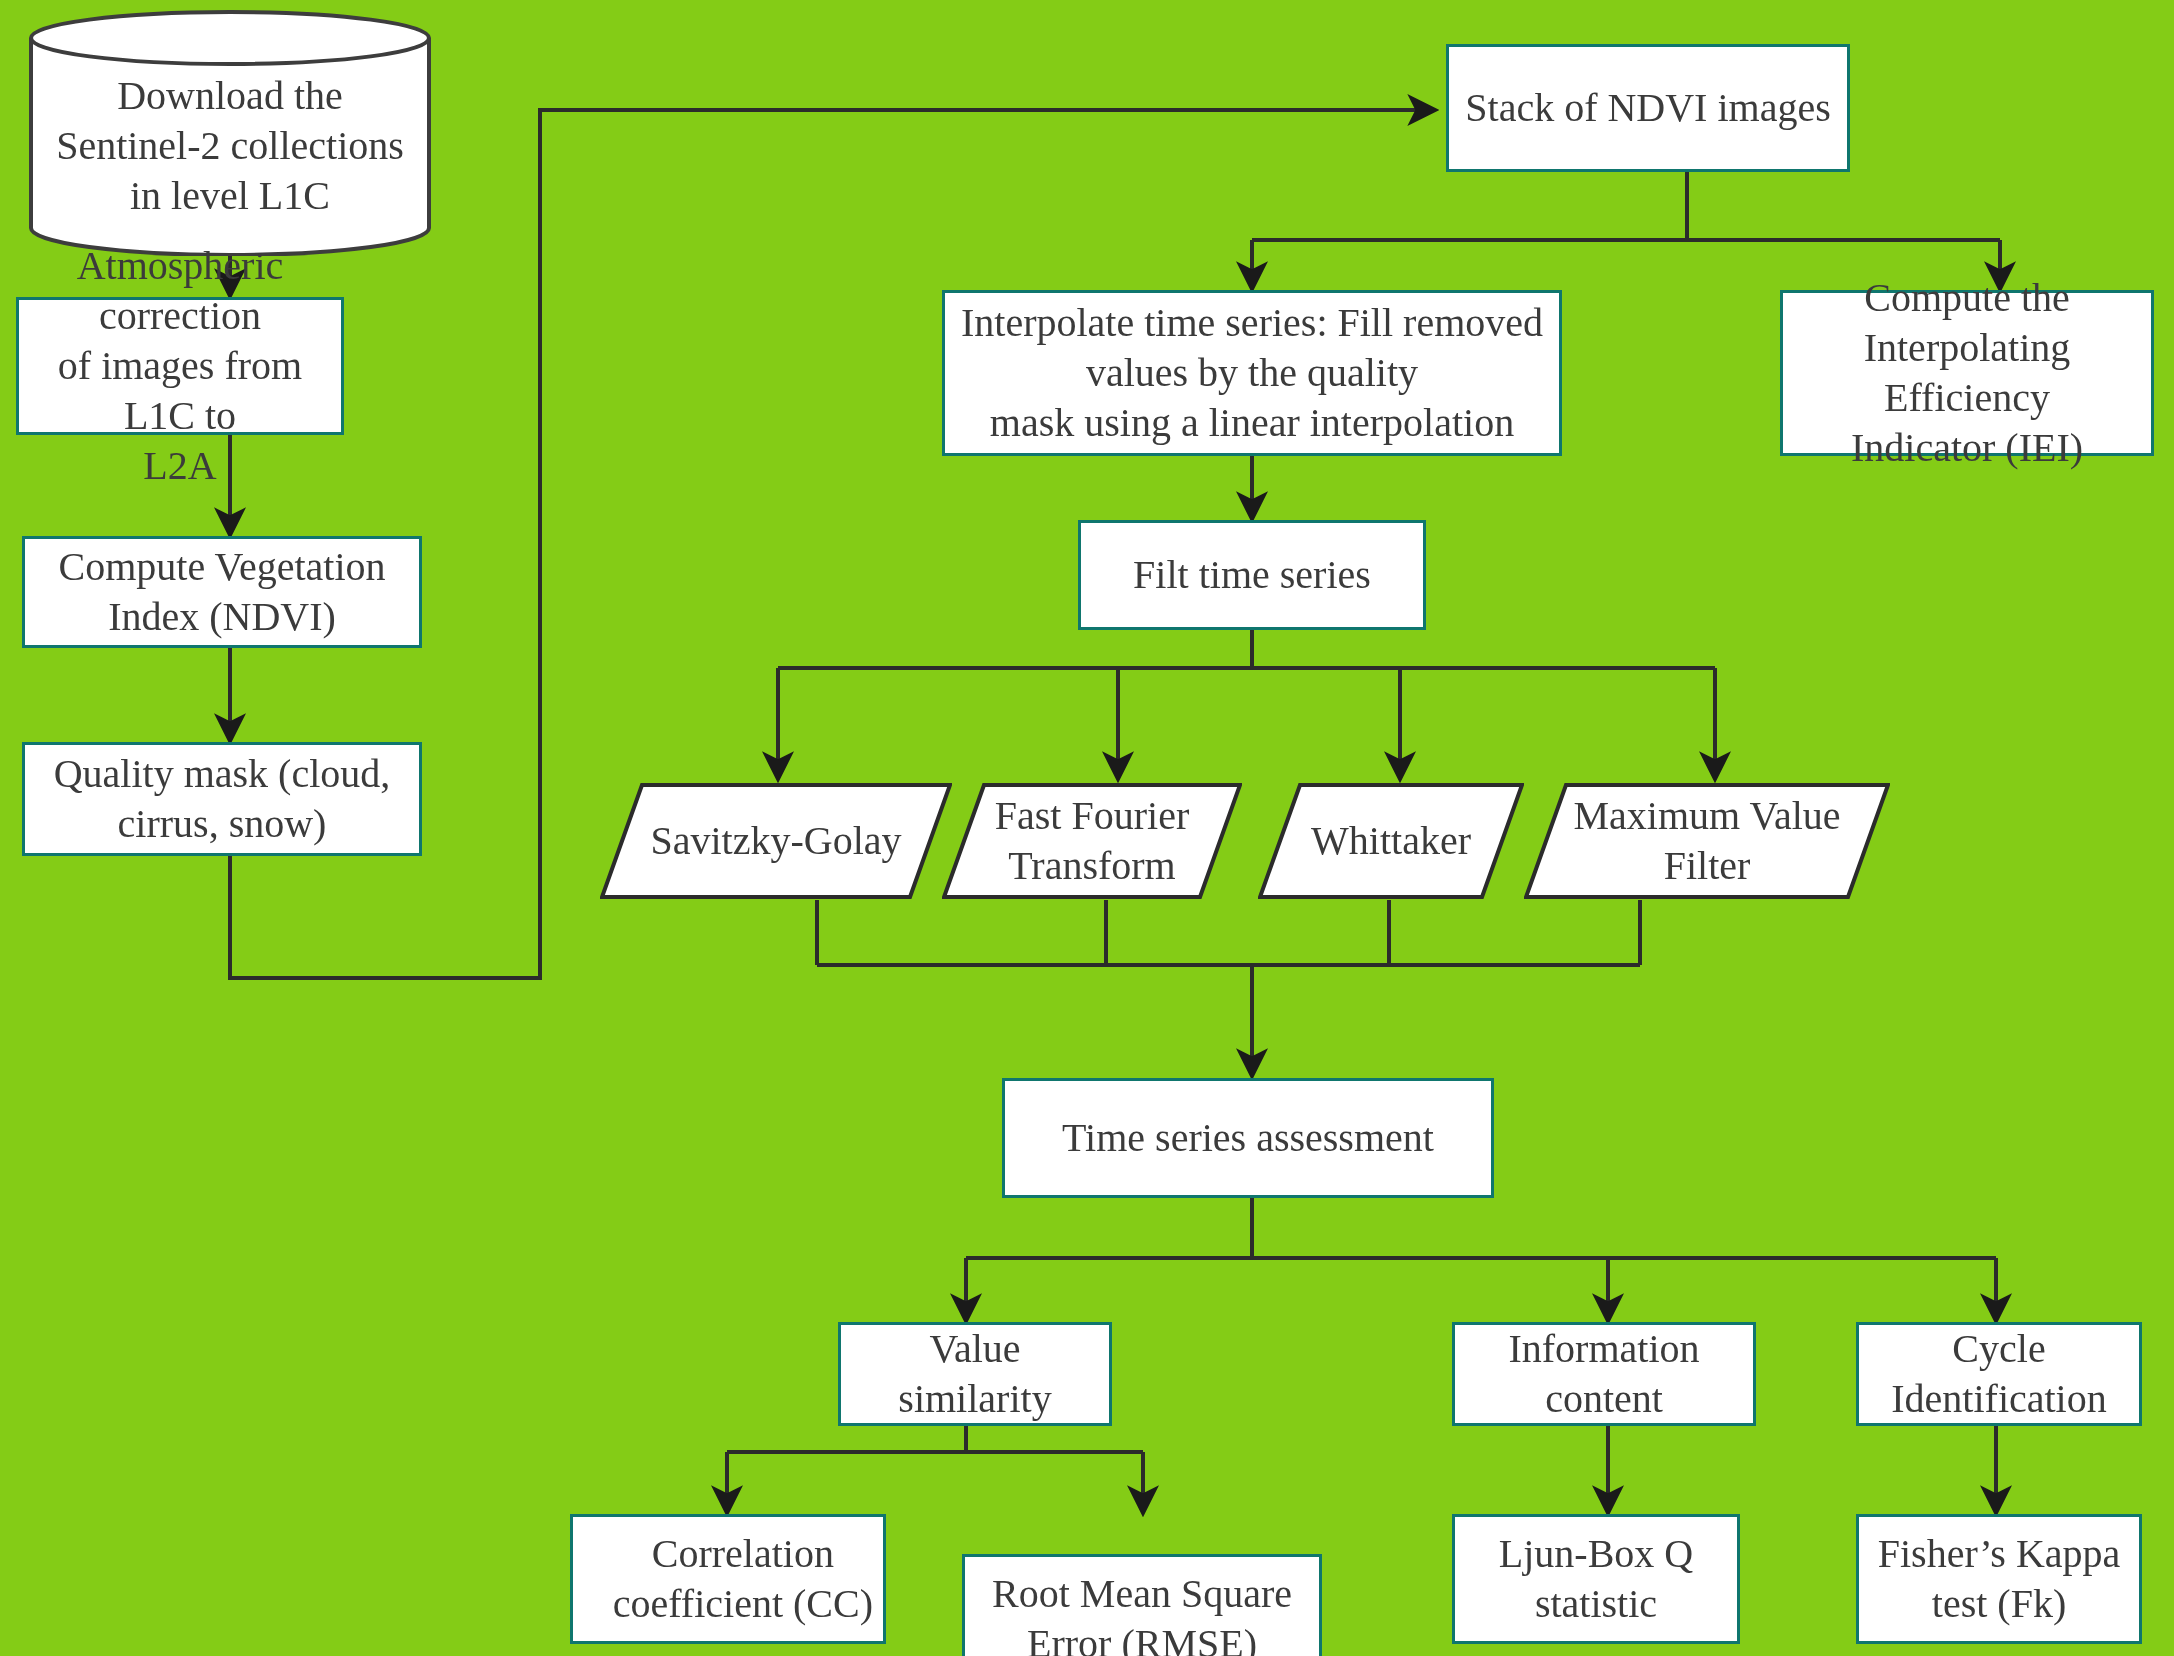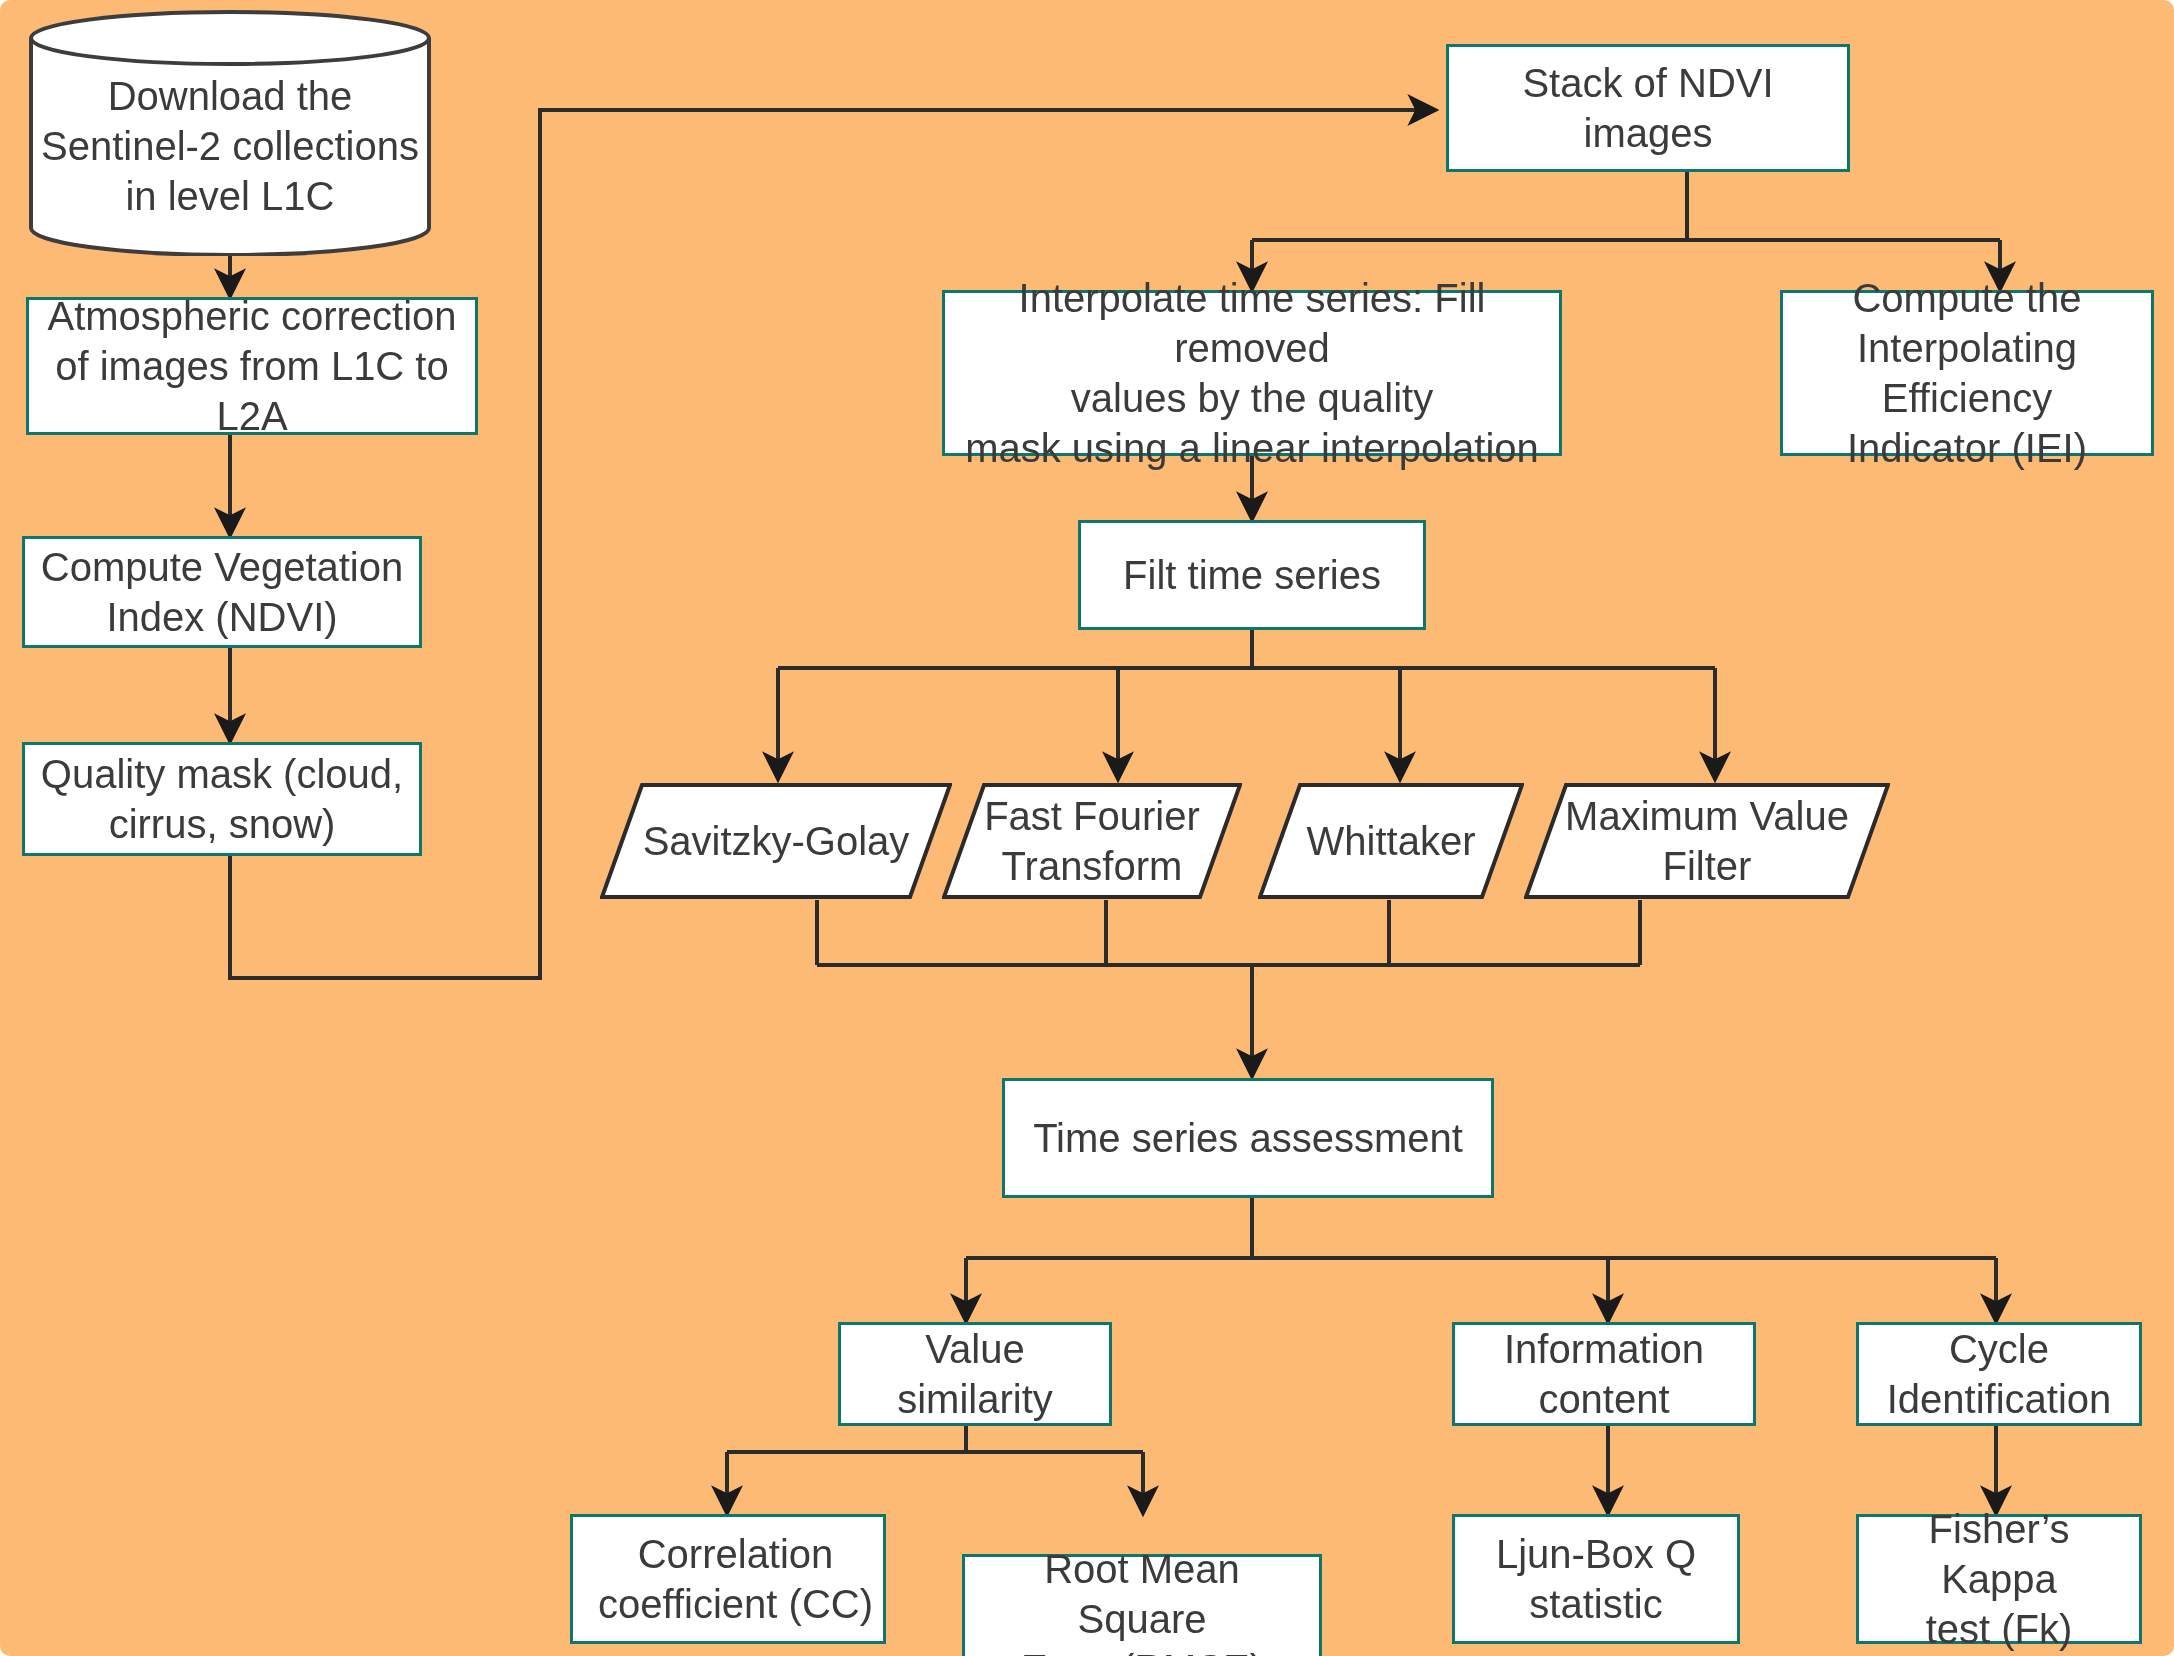--- a/index.html
+++ b/index.html
@@ -4,24 +4,23 @@
 <style>
   html, body {
     margin: 0;
     padding: 0;
     background: #ffffff;
   }
   #canvas {
     position: relative;
     width: 2174px;
     height: 1656px;
-    background: #fdba74;
-    font-family: Liberation Sans, sans-serif;
+    background: #84cc16;
+    font-family: Liberation Serif, serif;
     overflow: hidden;
-    border-radius: 10px;
   }
   #edges {
     position: absolute;
     left: 0;
     top: 0;
     width: 2174px;
     height: 1656px;
     pointer-events: none;
   }
   .node {
@@ -138,21 +137,21 @@
   <div class="node cyl fs-40" style="left:28px; top:10px; width:404px; height:246px;">
     <svg class="shape" viewBox="0 0 404 246" preserveAspectRatio="none">
       <path d="M 3 28 L 3 218 A 199 27 0 0 0 401 218 L 401 28" fill="#ffffff" stroke="#3d3d3d" stroke-width="4"></path>
       <ellipse cx="202" cy="28" rx="199" ry="26" fill="#ffffff" stroke="#3d3d3d" stroke-width="4"></ellipse>
     </svg>
     <span class="lbl">Download the
 Sentinel-2 collections
 in level L1C</span>
   </div>
 
-  <div class="node rect fs-40" style="left:26px; top:297px; width:452px; height:138px;">
+  <div class="node rect fs-40" style="left:16px; top:297px; width:328px; height:138px;">
     <span class="lbl">Atmospheric correction
 of images from L1C to
 L2A</span>
   </div>
 
   <div class="node rect fs-40" style="left:22px; top:536px; width:400px; height:112px;justify-content:center;">
     <span class="lbl">Compute Vegetation
 Index (NDVI)</span>
   </div>
 

